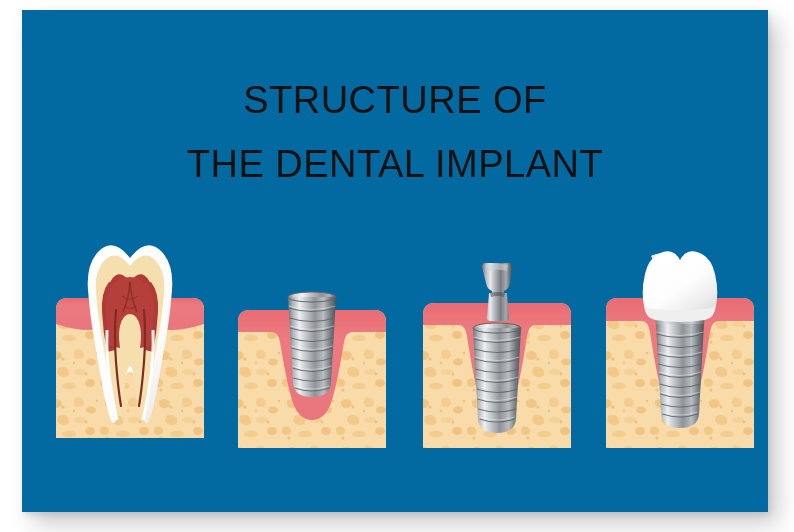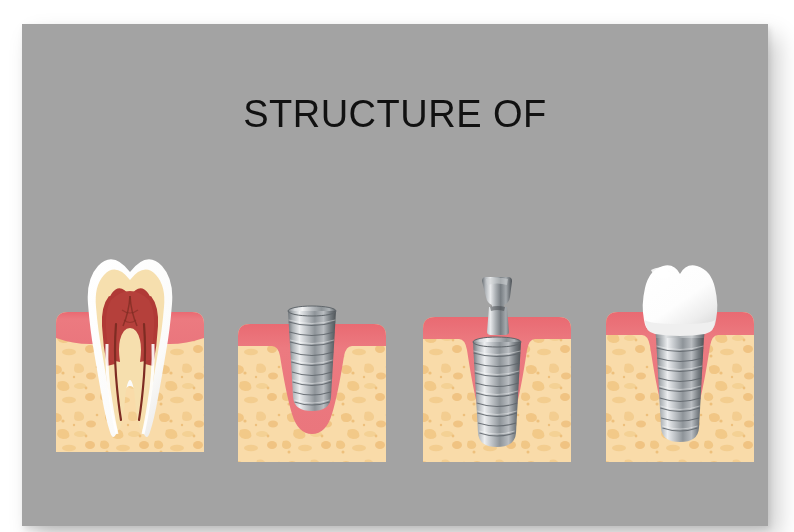--- a/index.html
+++ b/index.html
@@ -10,24 +10,24 @@
   }
   body {
     width: 794px;
     height: 532px;
     overflow: hidden;
     font-family: "Liberation Sans", sans-serif;
   }
   #poster {
     position: absolute;
     left: 22px;
-    top: 24px;
+    top: 10px;
     width: 746px;
     height: 502px;
-    background: #a3a3a3;
+    background: #0369a1;
     box-shadow: 10px 12px 22px rgba(0,0,0,0.20),
                 2px 3px 6px rgba(0,0,0,0.10);
   }
   #title-block {
     position: absolute;
     left: 0;
     top: 58px;
     width: 746px;
     text-align: center;
     color: #141414;
@@ -57,20 +57,21 @@
   }
   .panel svg { display: block; }
 </style>
 </head>
 <body>
 
 <div id="poster">
 
   <div id="title-block">
     <span class="title-line">STRUCTURE OF</span>
+    <span class="title-line">THE DENTAL IMPLANT</span>
   </div>
 
   <div id="panels">
 
     <svg width="0" height="0" style="position:absolute" aria-hidden="true">
       <defs>
         <linearGradient id="gMetal" x1="0" y1="0" x2="1" y2="0">
           <stop offset="0%" stop-color="#6e7479"></stop>
           <stop offset="10%" stop-color="#aeb3b7"></stop>
           <stop offset="24%" stop-color="#eceef0"></stop>

